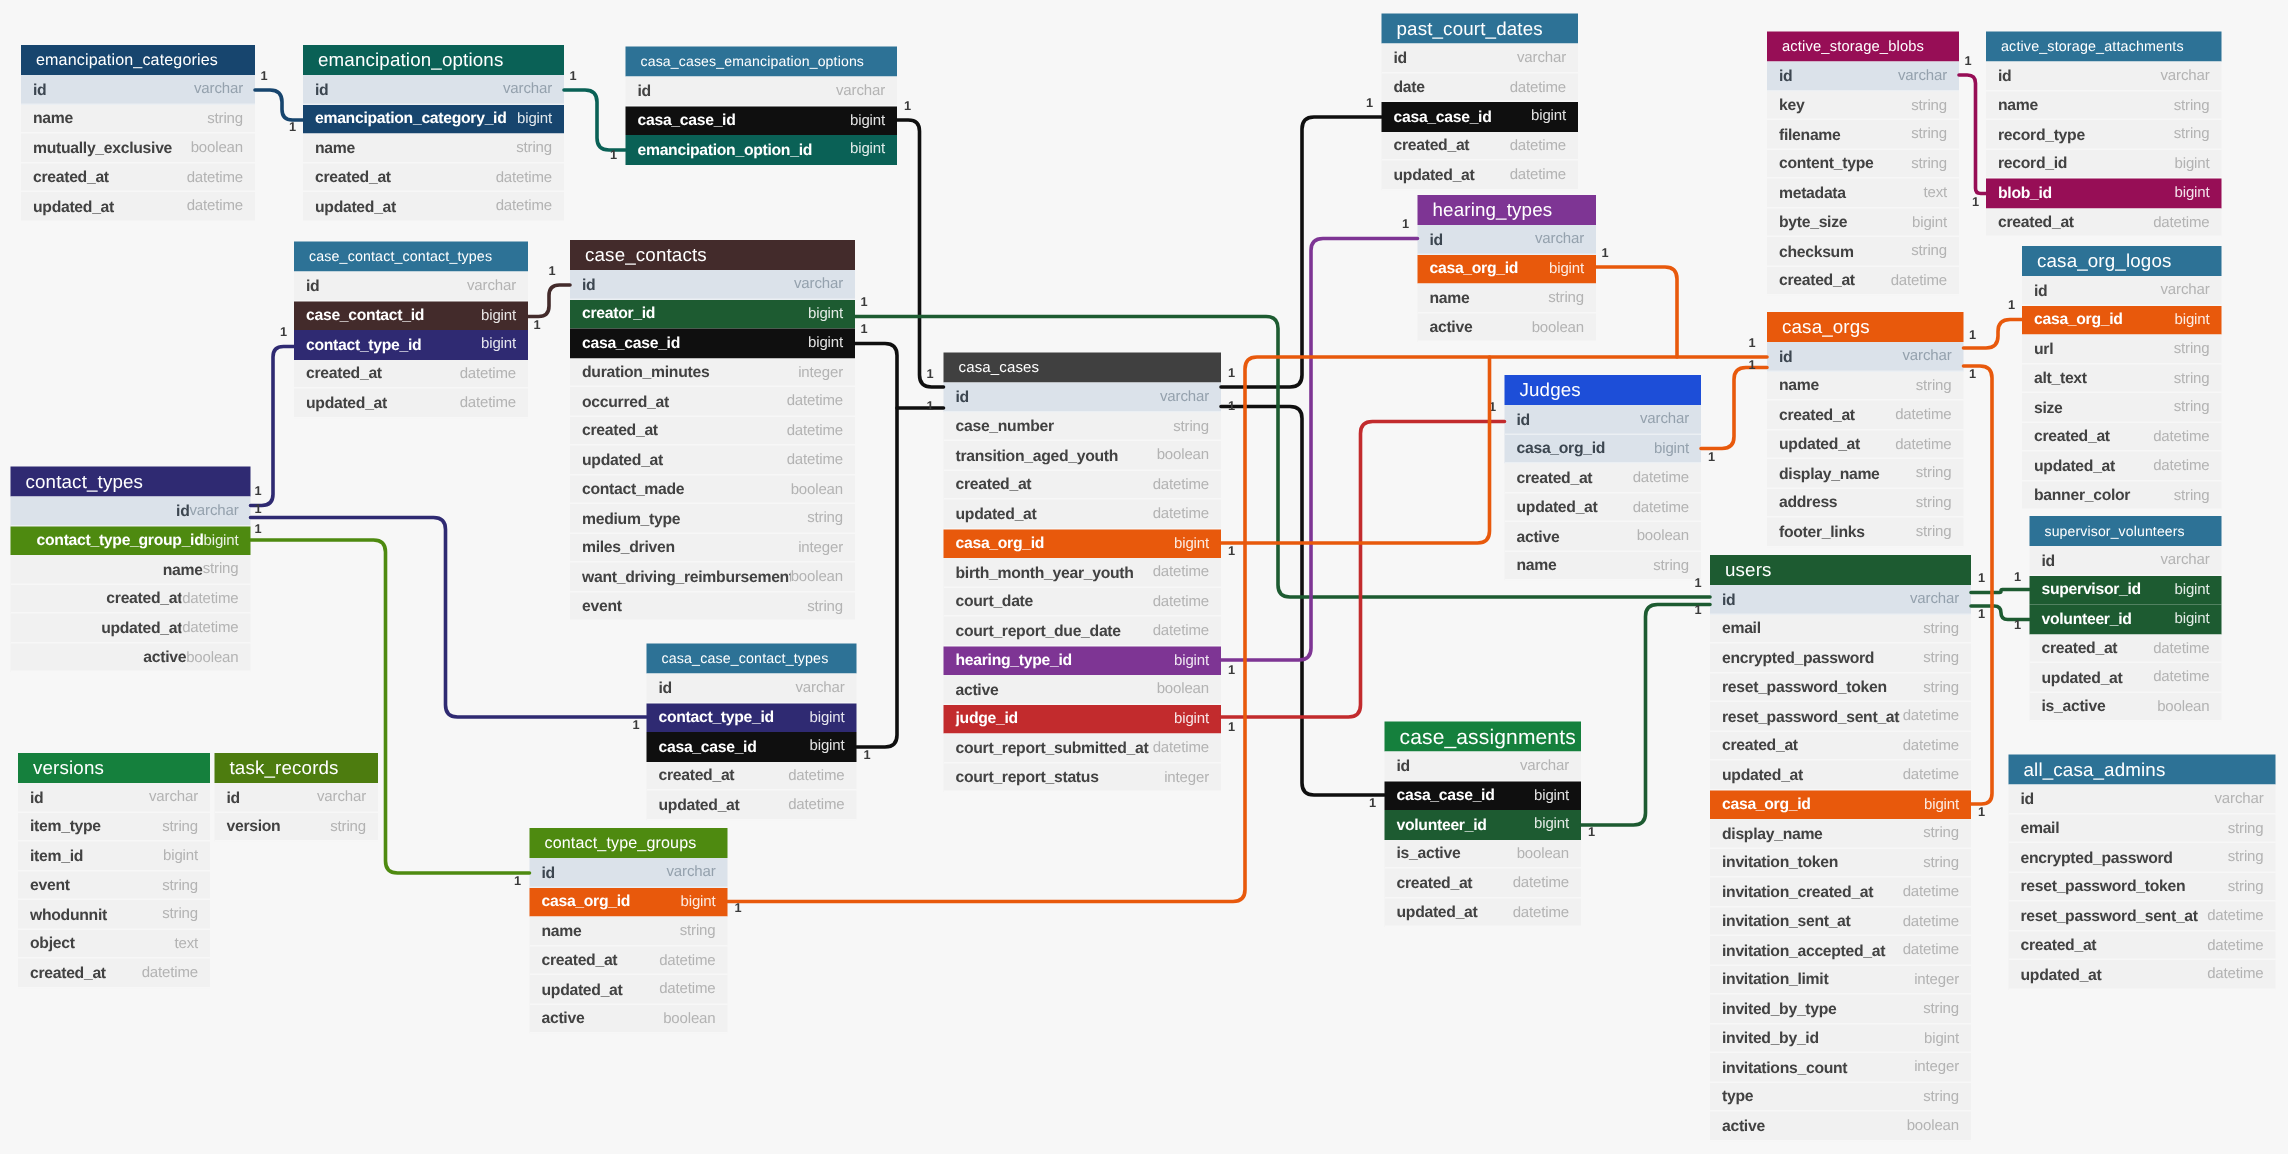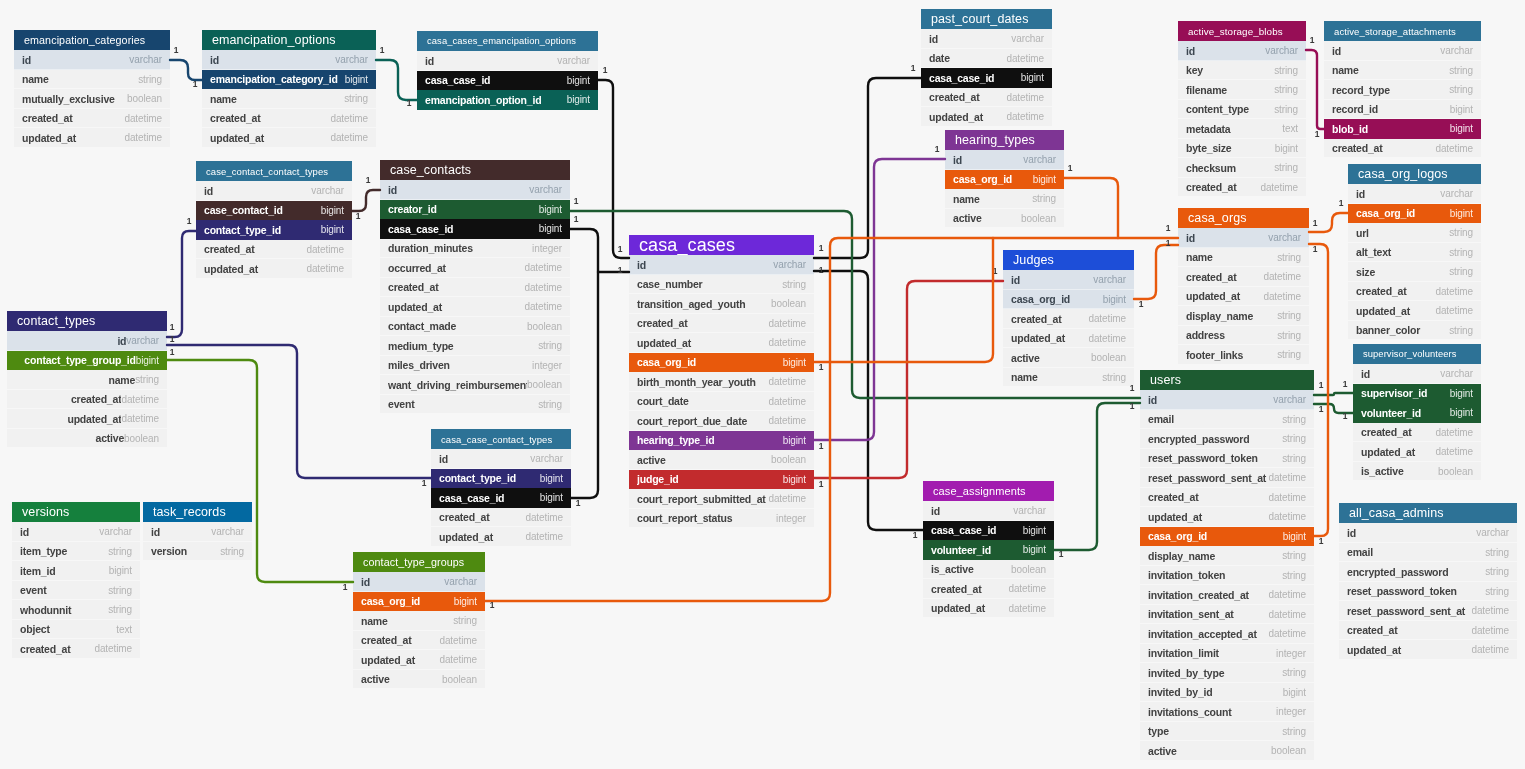--- a/index.html
+++ b/index.html
@@ -355,21 +355,21 @@
         <div class="trow">
           <span class="cname">updated_at</span>
           <span class="ctype">datetime</span>
         </div>
         <div class="trow">
           <span class="cname">active</span>
           <span class="ctype">boolean</span>
         </div>
       </div>
       <div class="tbl" style="left: 629px; top: 235px; width: 185px;">
-        <div class="thead" style="background: #6d28d9; font-size: 18px;">casa_cases</div>
+        <div class="thead" style="background: #404040; font-size: 10px;">casa_cases</div>
         <div class="trow hl">
           <span class="cname">id</span>
           <span class="ctype">varchar</span>
         </div>
         <div class="trow">
           <span class="cname">case_number</span>
           <span class="ctype">string</span>
         </div>
         <div class="trow">
           <span class="cname">transition_aged_youth</span>
@@ -578,21 +578,21 @@
         <div class="trow">
           <span class="cname">object</span>
           <span class="ctype">text</span>
         </div>
         <div class="trow">
           <span class="cname">created_at</span>
           <span class="ctype">datetime</span>
         </div>
       </div>
       <div class="tbl" style="left: 143px; top: 502px; width: 109px;">
-        <div class="thead" style="background: #0369a1; font-size: 12.5px;">task_records</div>
+        <div class="thead" style="background: #4d7c0f; font-size: 12.5px;">task_records</div>
         <div class="trow">
           <span class="cname">id</span>
           <span class="ctype">varchar</span>
         </div>
         <div class="trow">
           <span class="cname">version</span>
           <span class="ctype">string</span>
         </div>
       </div>
       <div class="tbl" style="left: 431px; top: 429px; width: 140px;">
@@ -639,21 +639,21 @@
         <div class="trow">
           <span class="cname">updated_at</span>
           <span class="ctype">datetime</span>
         </div>
         <div class="trow">
           <span class="cname">active</span>
           <span class="ctype">boolean</span>
         </div>
       </div>
       <div class="tbl" style="left: 923px; top: 481px; width: 131px;">
-        <div class="thead" style="background: #a21caf; font-size: 11px;">case_assignments</div>
+        <div class="thead" style="background: #15803d; font-size: 14px;">case_assignments</div>
         <div class="trow">
           <span class="cname">id</span>
           <span class="ctype">varchar</span>
         </div>
         <div class="trow fk" style="background: rgb(15, 15, 15);">
           <span class="cname">casa_case_id</span>
           <span class="ctype">bigint</span>
         </div>
         <div class="trow fk" style="background: rgb(29, 91, 49);">
           <span class="cname">volunteer_id</span>

